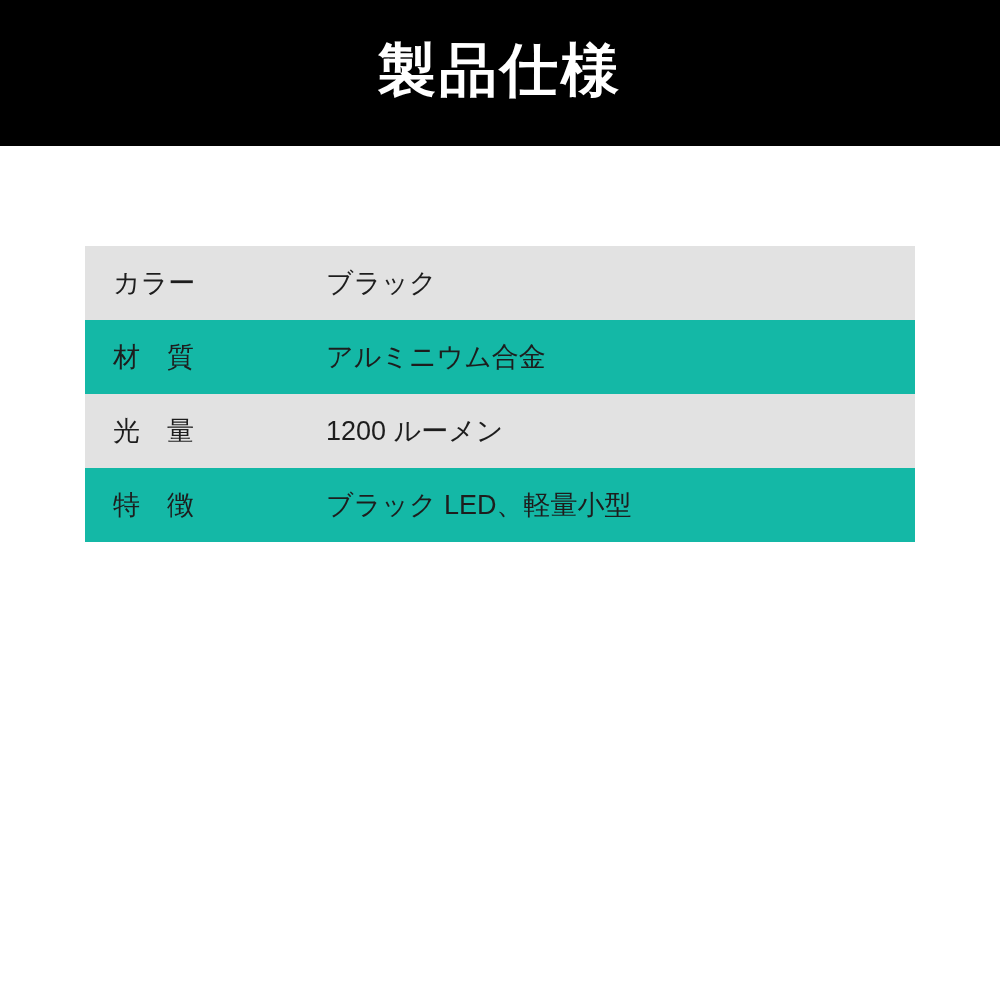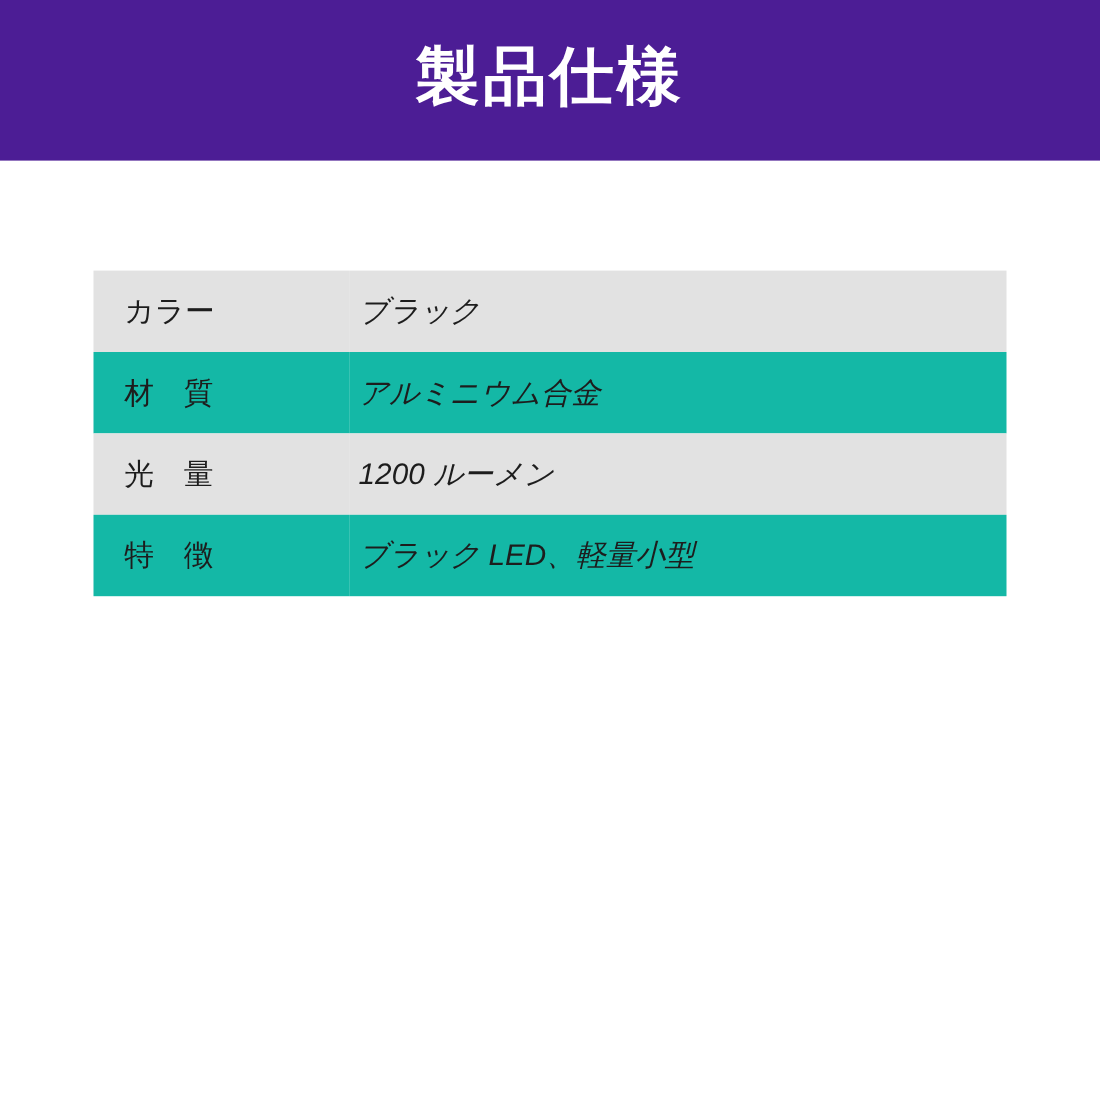--- a/index.html
+++ b/index.html
@@ -15,21 +15,21 @@
   }
   .page {
     position: relative;
     width: 1000px;
     height: 1000px;
     box-sizing: border-box;
   }
   .header-band {
     width: 100%;
     height: 146px;
-    background: #4c1d95;
+    background: #000000;
     display: flex;
     align-items: center;
     justify-content: center;
   }
   .header-title {
     color: #ffffff;
     font-size: 58px;
     font-weight: bold;
     letter-spacing: 3px;
     line-height: 1;
@@ -62,21 +62,20 @@
     color: #1d1d1d;
     white-space: nowrap;
     vertical-align: middle;
   }
   td.spec-value {
     padding: 0 10px 0 8px;
     font-size: 27px;
     color: #1d1d1d;
     white-space: nowrap;
     vertical-align: middle;
-    font-style: italic;
   }
   .label-plain {
     display: inline-block;
   }
   td.spec-value.tight {
     letter-spacing: -0.5px;
   }
 </style>
 </head>
 <body>

